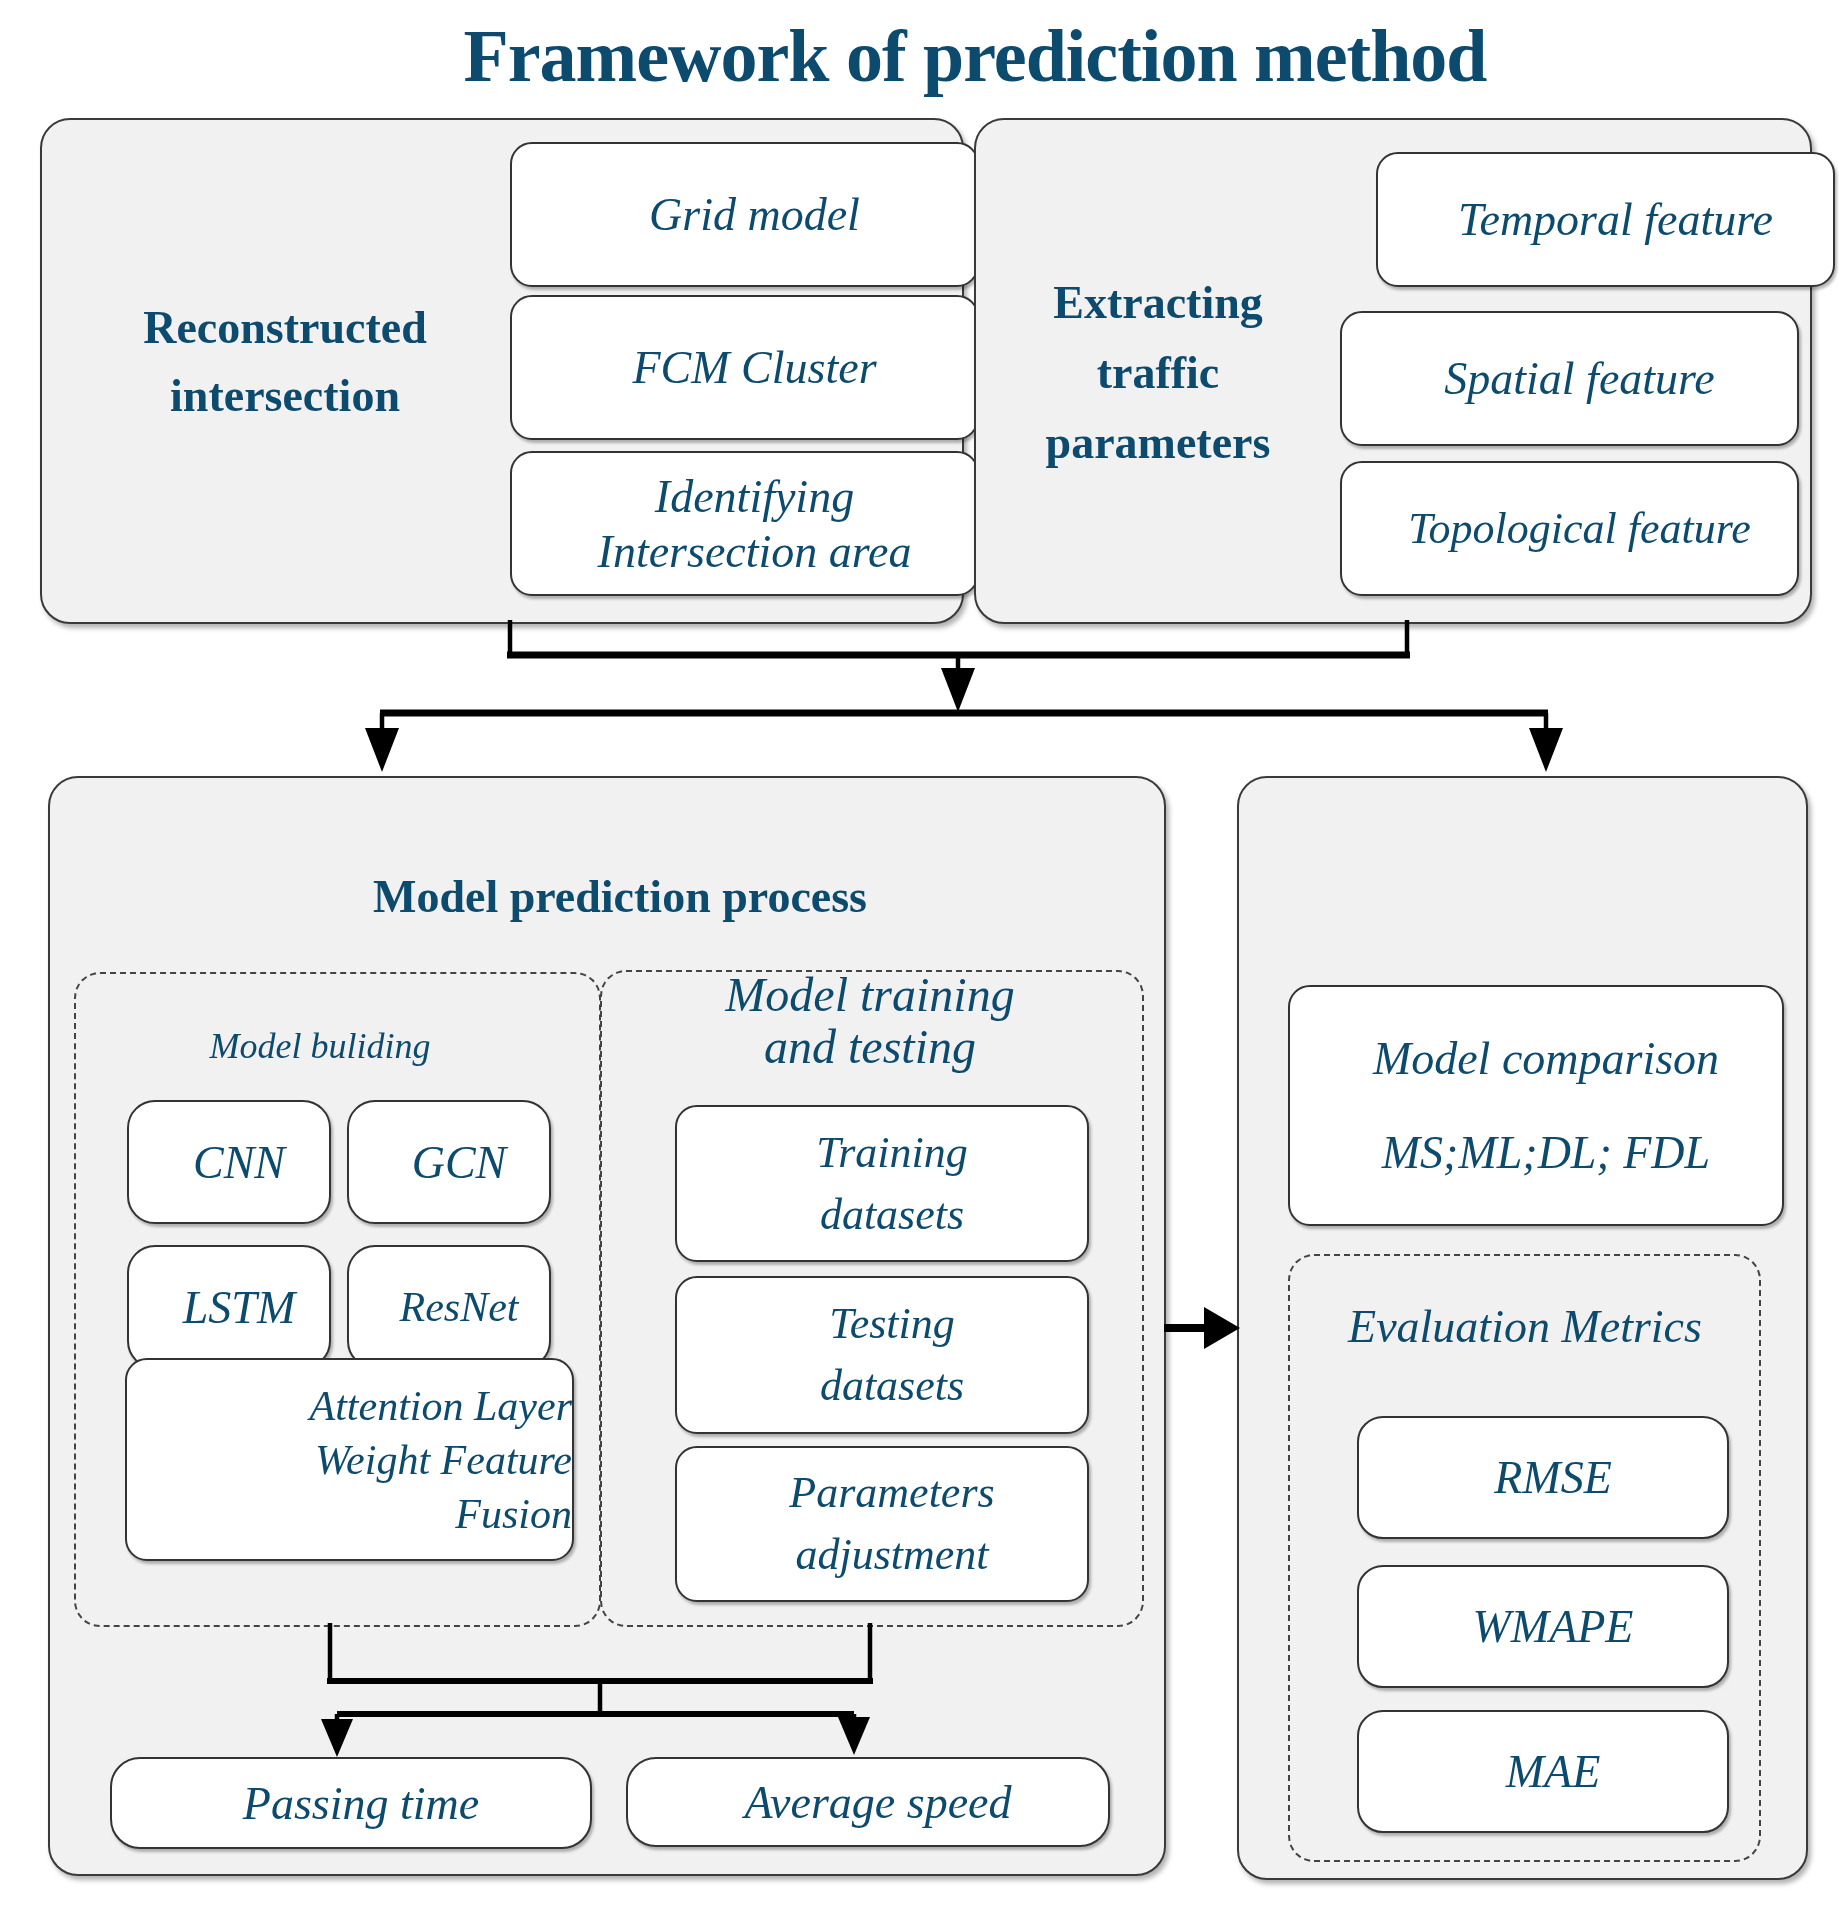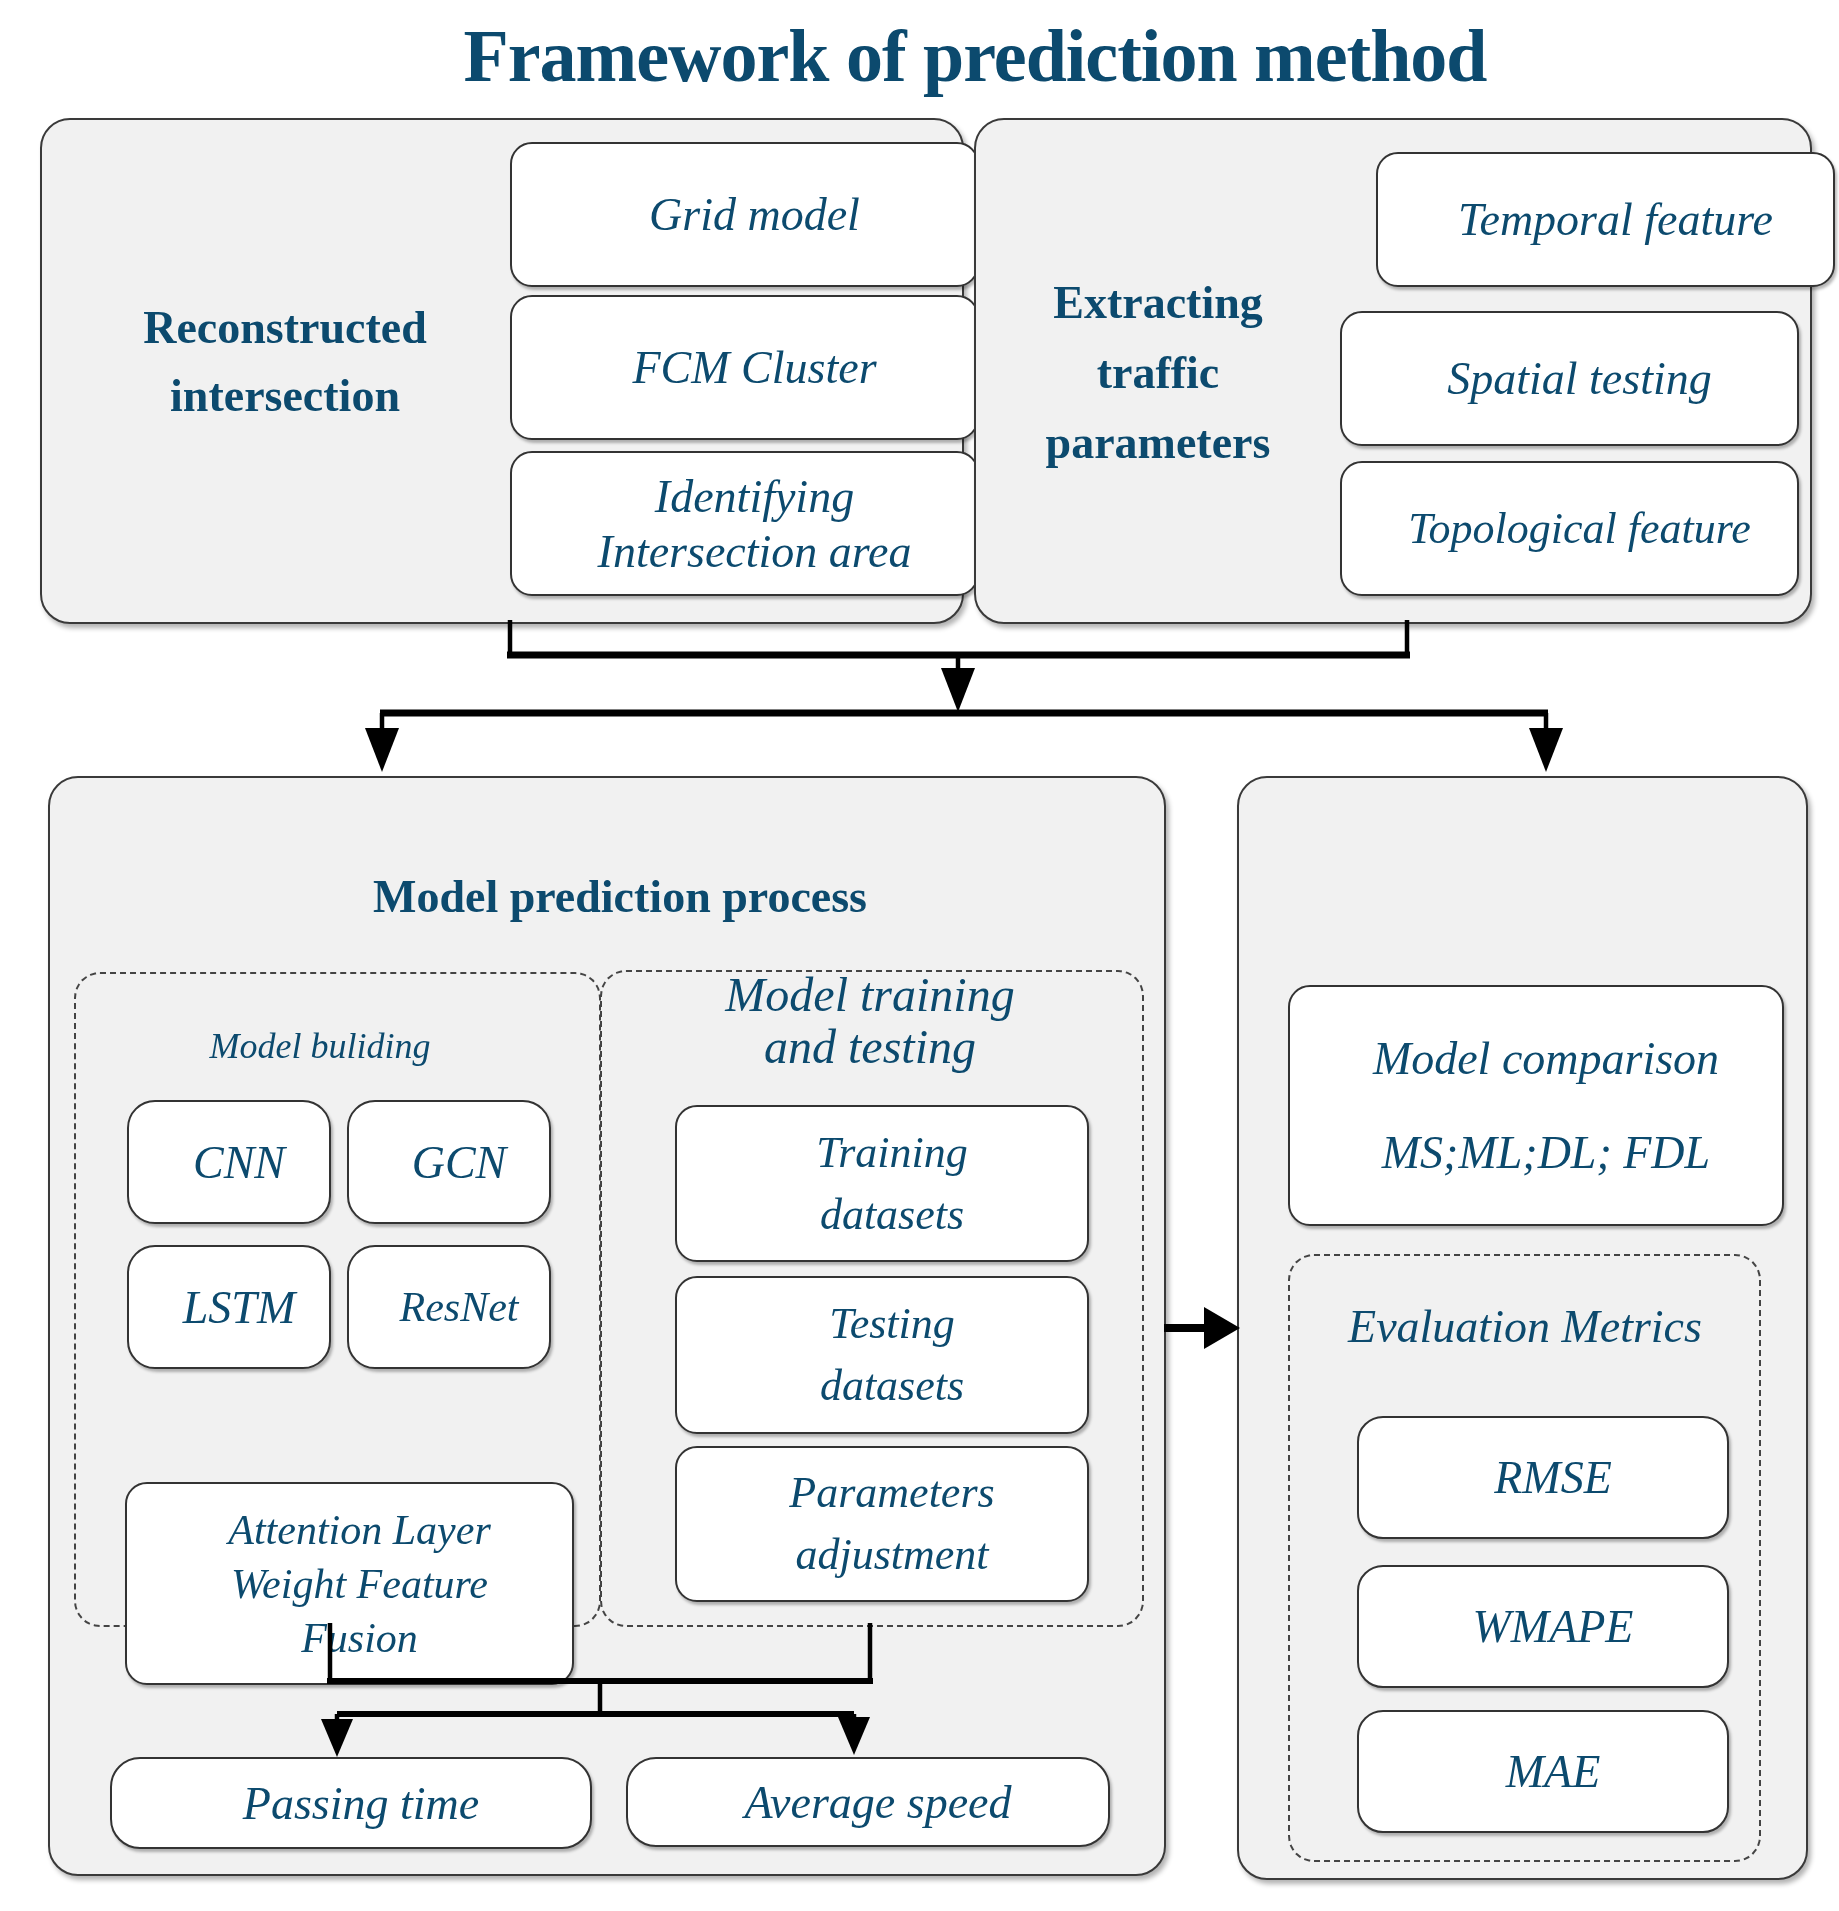--- a/index.html
+++ b/index.html
@@ -88,21 +88,21 @@
   <div class="panel" style="left:974px;top:118px;width:834px;height:502px;"></div>
   <div class="heading" style="left:940px;top:268px;width:436px;line-height:70px;">
     <span class="line">Extracting</span>
     <span class="line">traffic</span>
     <span class="line">parameters</span>
   </div>
   <div class="wbox" style="left:1376px;top:152px;width:435px;height:131px;">
     <span class="line">Temporal feature</span>
   </div>
   <div class="wbox" style="left:1340px;top:311px;width:435px;height:131px;">
-    <span class="line">Spatial testing</span>
+    <span class="line">Spatial feature</span>
   </div>
   <div class="wbox" style="left:1340px;top:461px;width:435px;height:131px;font-size:44px;">
     <span class="line">Topological feature</span>
   </div>
 
   <div class="panel" style="left:48px;top:776px;width:1114px;height:1096px;"></div>
   <div class="heading" style="left:170px;top:868px;width:900px;line-height:58px;">Model prediction process</div>
 
   <div class="dashed" style="left:74px;top:972px;width:523px;height:651px;"></div>
   <div class="itext" style="left:95px;top:1018px;width:450px;font-size:36px;line-height:56px;">Model buliding</div>
@@ -111,21 +111,21 @@
   </div>
   <div class="wbox" style="left:347px;top:1100px;width:180px;height:120px;border-radius:28px;">
     <span class="line">GCN</span>
   </div>
   <div class="wbox" style="left:127px;top:1245px;width:180px;height:120px;border-radius:28px;">
     <span class="line">LSTM</span>
   </div>
   <div class="wbox" style="left:347px;top:1245px;width:180px;height:120px;border-radius:28px;font-size:42px;">
     <span class="line">ResNet</span>
   </div>
-  <div class="wbox" style="left:125px;top:1482px;width:425px;height:199px;font-size:42px;line-height:54px;">
+  <div class="wbox" style="left:125px;top:1358px;width:425px;height:199px;font-size:42px;line-height:54px;align-items:flex-end;">
     <span class="line">Attention Layer</span>
     <span class="line">Weight Feature</span>
     <span class="line">Fusion</span>
   </div>
 
   <div class="dashed" style="left:600px;top:970px;width:540px;height:653px;"></div>
   <div class="itext" style="left:640px;top:969px;width:460px;font-size:48px;line-height:52px;">
     <span class="line">Model training</span>
     <span class="line">and testing</span>
   </div>

